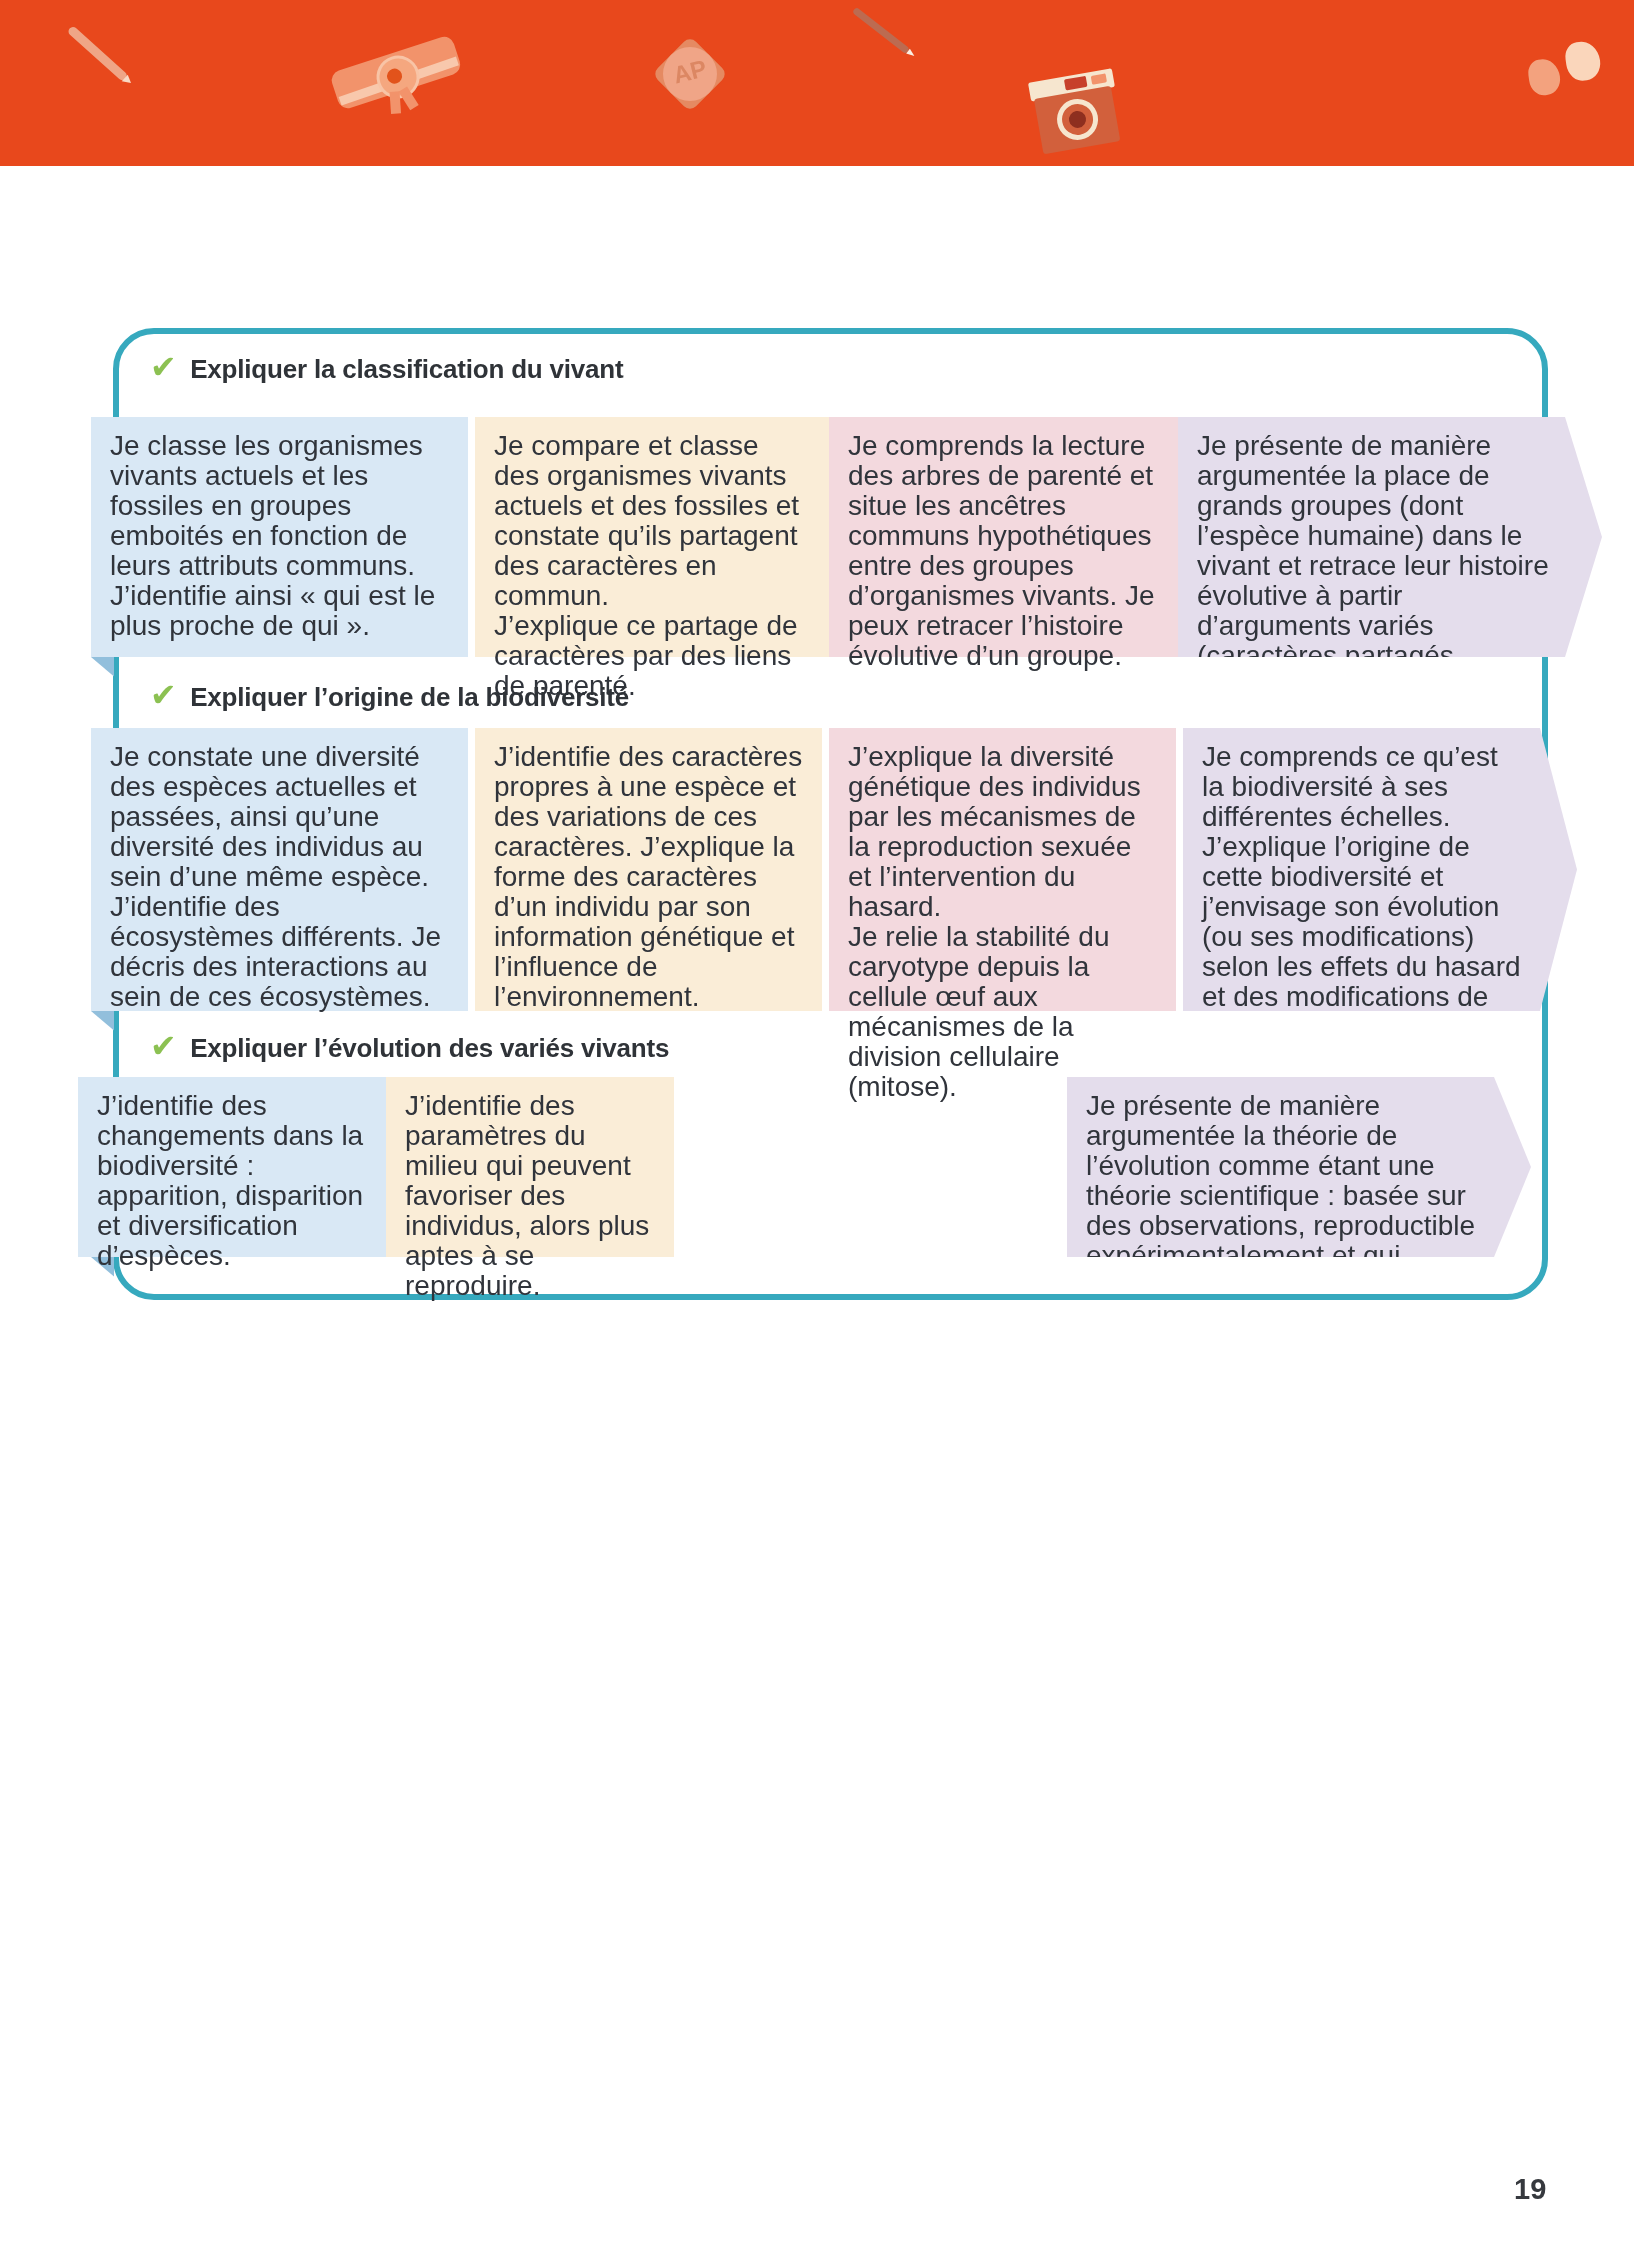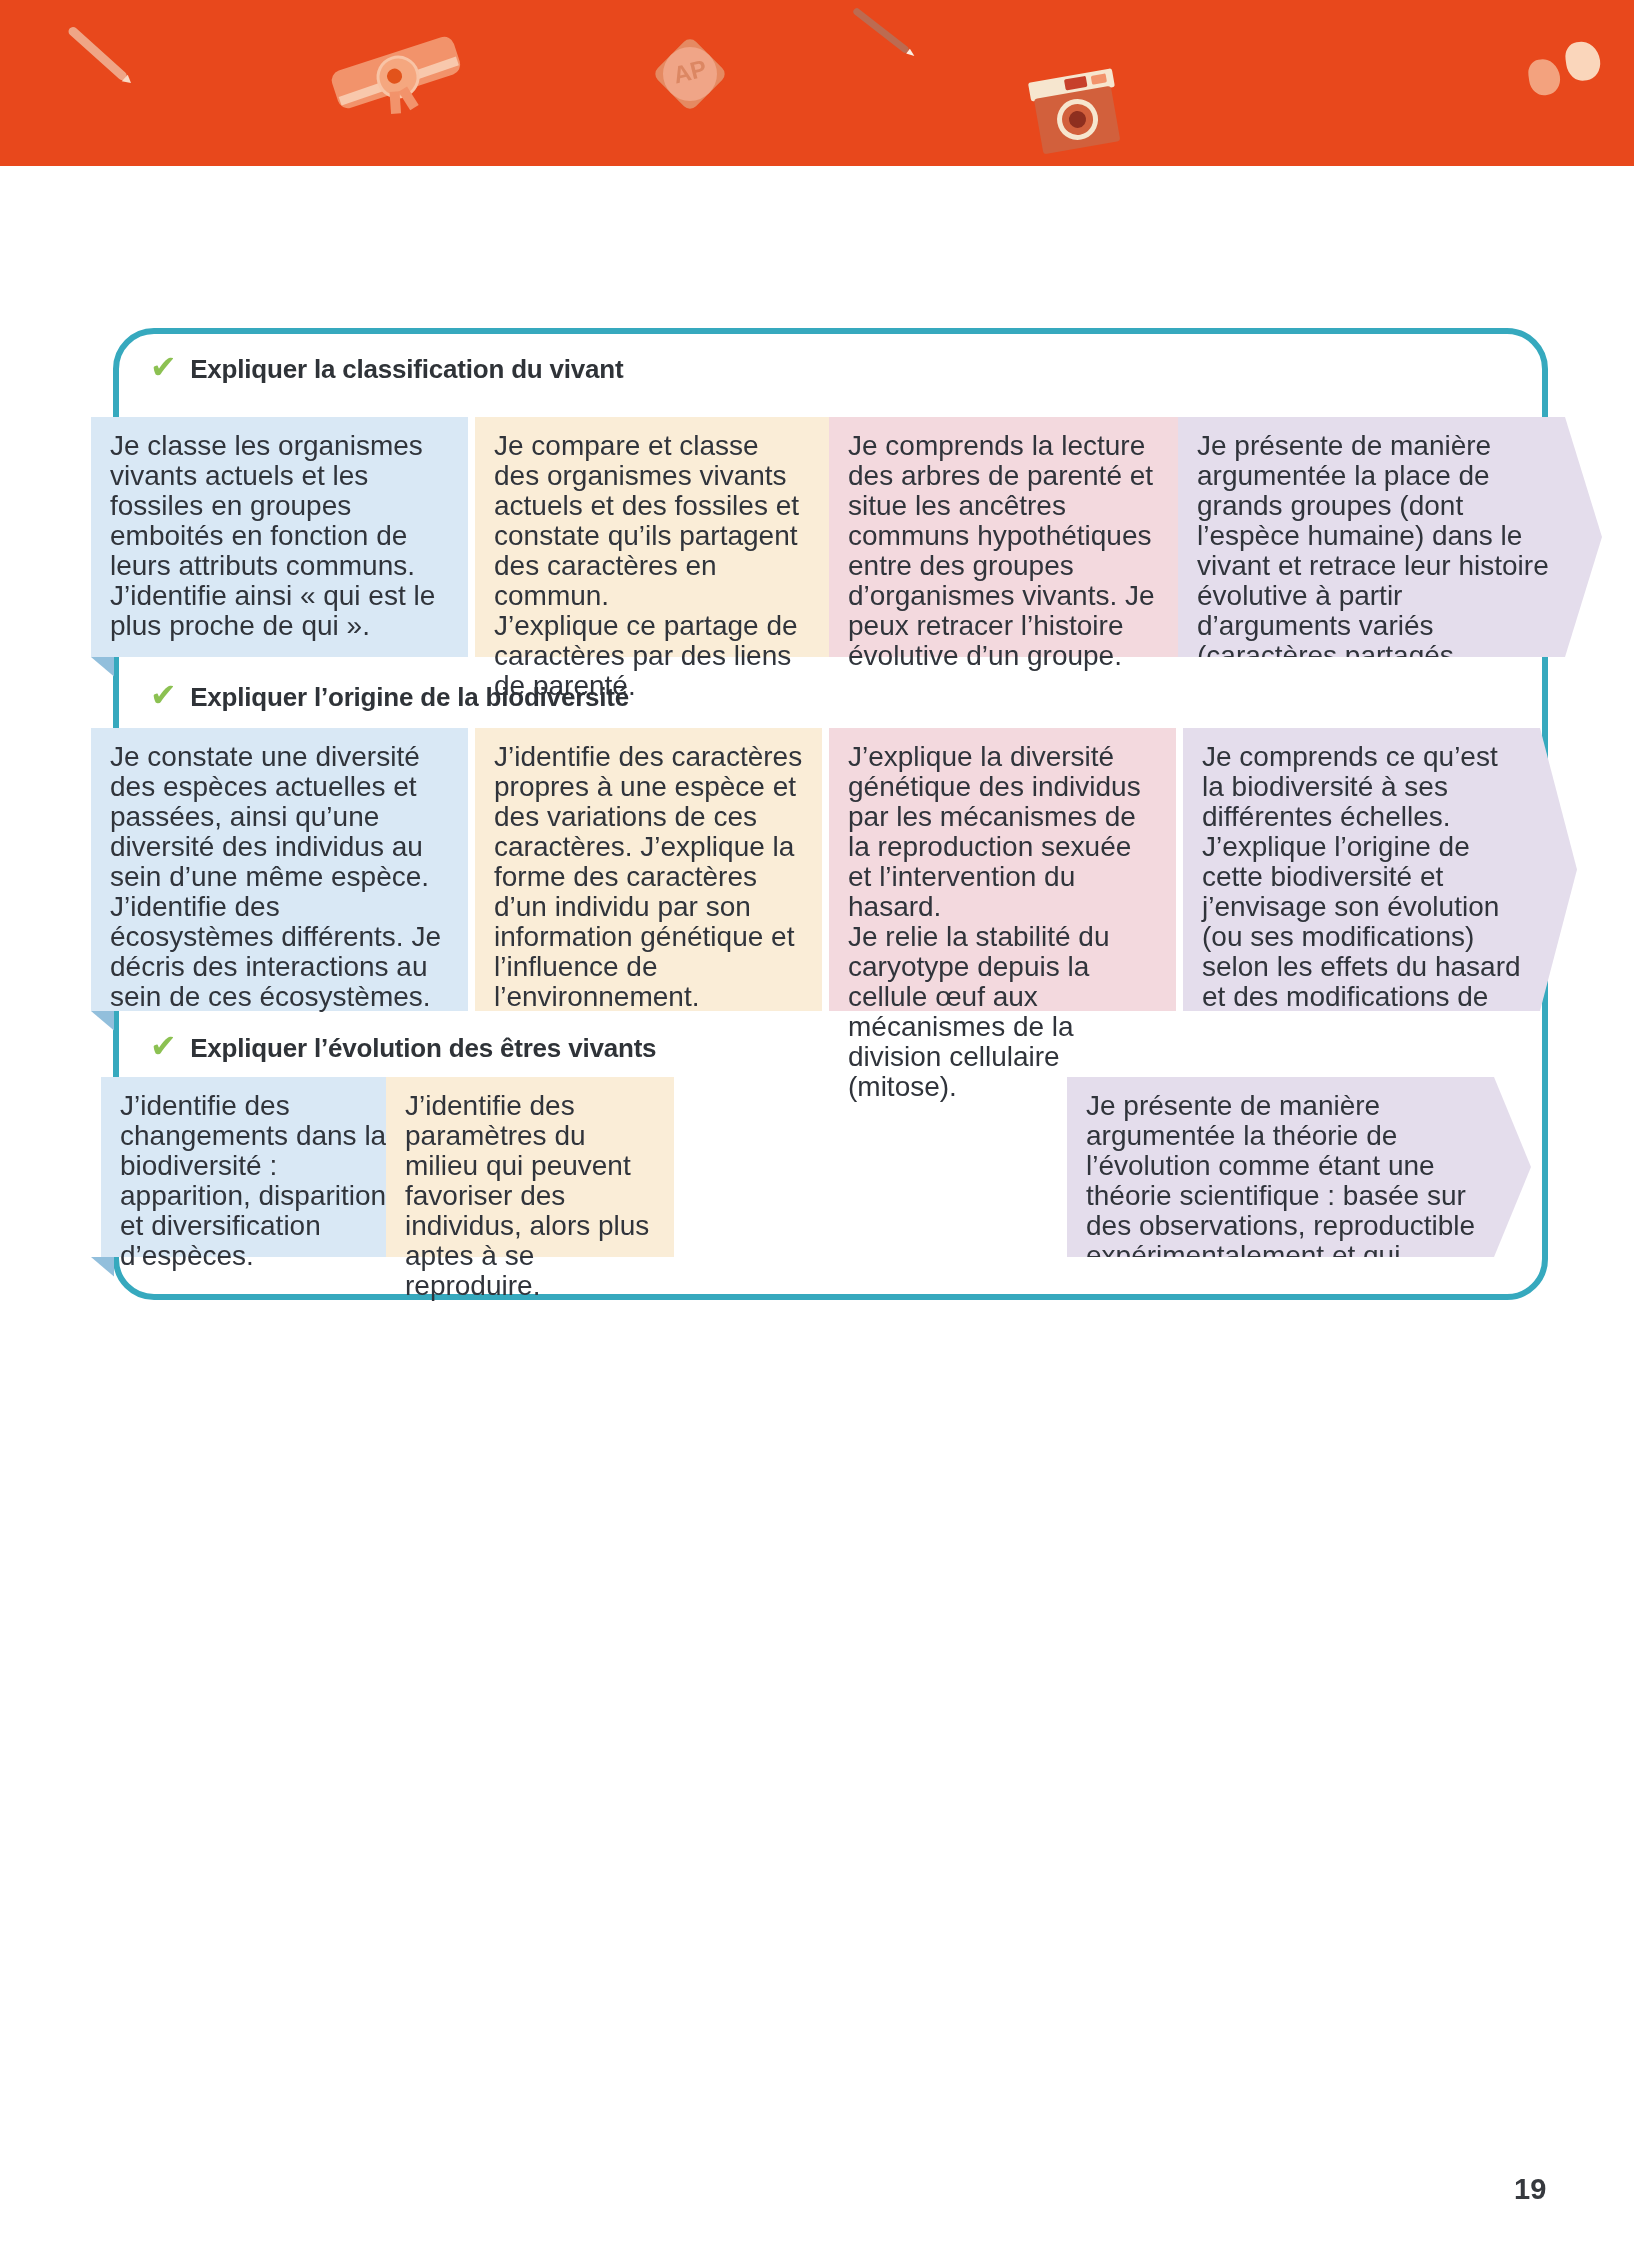--- a/index.html
+++ b/index.html
@@ -62,21 +62,21 @@
   .f1{top:657px;}
 
   .r2{top:728px;height:283px;}
   .r2c1{left:91px;width:377px;}
   .r2c2{left:475px;width:347px;}
   .r2c3{left:829px;width:347px;}
   .r2c4{left:1183px;width:394px;}
   .f2{top:1011px;}
 
   .r3{top:1077px;height:180px;}
-  .r3c1{left:101px;width:312px;}
+  .r3c1{left:78px;width:312px;}
   .r3c2{left:386px;width:288px;}
   .r3c3{left:680px;width:380px;}
   .r3c4{left:1067px;width:464px;}
   .f3{top:1257px;}
 
   
   .pagenum{position:absolute;left:1514px;top:2173px;font-size:29px;font-weight:700;color:#36393E;}
 </style>
 </head>
 <body>
@@ -133,21 +133,21 @@
   </div>
   <div class="cell bg-blue r2 r2c1">Je constate une diversité des espèces actuelles et passées, ainsi qu’une diversité des individus au sein d’une même espèce. J’identifie des écosystèmes différents. Je décris des interactions au sein de ces écosystèmes.</div>
   <div class="cell bg-cream r2 r2c2">J’identifie des caractères propres à une espèce et des variations de ces caractères. J’explique la forme des caractères d’un individu par son information génétique et l’influence de l’environnement.</div>
   <div class="cell bg-pink r2 r2c3">J’explique la diversité génétique des individus par les mécanismes de la reproduction sexuée et l’intervention du hasard.
 Je relie la stabilité du caryotype depuis la cellule œuf aux mécanismes de la division cellulaire (mitose).</div>
   <div class="cell bg-purple r2 r2c4">Je comprends ce qu’est la biodiversité à ses différentes échelles. J’explique l’origine de cette biodiversité et j’envisage son évolution (ou ses modifications) selon les effets du hasard et des modifications de l’environnement.</div>
   <div class="fold f2"></div>
 
   <div class="heading h3">
     <span class="check">✔</span>
-    <span>Expliquer l’évolution des êtres vivants</span>
+    <span>Expliquer l’évolution des variés vivants</span>
   </div>
   <div class="cell bg-blue r3 r3c1">J’identifie des changements dans la biodiversité : apparition, disparition et diversification d’espèces.</div>
   <div class="cell bg-cream r3 r3c2">J’identifie des paramètres du milieu qui peuvent favoriser des individus, alors plus aptes à se reproduire.</div>
   <div class="cell bg-purple r3 r3c4">Je présente de manière argumentée la théorie de l’évolution comme étant une théorie scientifique : basée sur des observations, reproductible expérimentalement et qui permet de réaliser des prévisions.</div>
   <div class="fold f3"></div>
 
   <div class="pagenum">19</div>
 
 </div>
 

